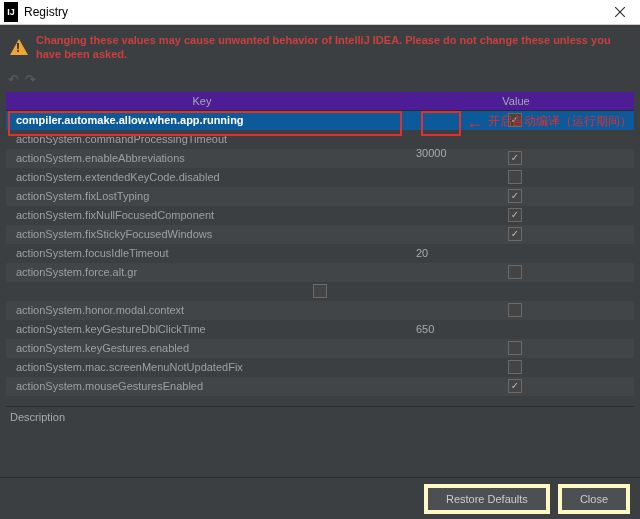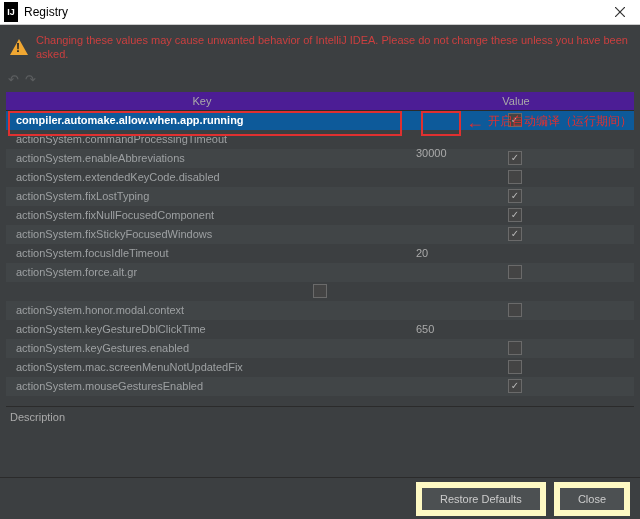--- a/index.html
+++ b/index.html
@@ -5,21 +5,21 @@
 html,body{margin:0;padding:0;width:640px;height:519px;font-family:"Segoe UI",Arial,sans-serif;font-size:11px;background:#3c3f41;color:#bbb;overflow:hidden}
 .titlebar{height:24px;background:#fff;color:#000;display:flex;align-items:center;padding:0 4px;border-bottom:1px solid #ccc}
 .titlebar .icon{width:14px;height:20px;background:#000;color:#fff;display:flex;align-items:center;justify-content:center;font-size:9px;font-weight:bold;margin-right:6px}
 .titlebar .title{flex:1;font-size:12px}
 .titlebar .close{width:32px;height:22px;display:flex;align-items:center;justify-content:center;cursor:pointer}
 .titlebar .close svg{width:10px;height:10px}
 .body{background:#3c3f41;height:495px;display:flex;flex-direction:column}
 .warn{display:flex;align-items:center;padding:8px 10px;gap:8px}
 .warn .tri{width:0;height:0;border-left:9px solid transparent;border-right:9px solid transparent;border-bottom:16px solid #f0a732;position:relative;flex-shrink:0}
 .warn .tri::after{content:'!';position:absolute;left:-3px;top:2px;font-weight:bold;color:#222;font-size:12px}
-.warn .msg{color:#cc3f3f;font-size:11px;font-weight:normal;line-height:1.3}
+.warn .msg{color:#cc3f3f;font-size:11px;font-weight:bold;line-height:1.3}
 .toolbar{height:20px;padding:0 8px;display:flex;gap:6px;align-items:center}
 .toolbar span{opacity:.25;font-size:13px}
 .main{flex:1;display:flex;flex-direction:column;margin:2px 6px 0 6px;overflow:hidden}
 .thead{display:flex;background:#4c1d95;border-bottom:1px solid #2b2b2b}
 .thead div{padding:3px 6px;color:#aaa;text-align:center}
 .kcol{width:380px}
 .vcol{flex:1}
 .rows{flex:1;overflow:hidden;position:relative}
 .row{display:flex;height:19px;align-items:center}
 .row.z{background:#3c3f41}
@@ -31,21 +31,21 @@
 .chk{width:12px;height:12px;border:1px solid #6a6a6a;background:#444;display:flex;align-items:center;justify-content:center}
 .chk.on::after{content:'✓';color:#b8b8b8;font-size:10px;line-height:1}
 .hl{position:absolute;border:2px solid #e03030;pointer-events:none}
 .hl.key{left:2px;top:0px;width:390px;height:21px}
 .hl.val{left:415px;top:0px;width:36px;height:21px}
 .annot{position:absolute;left:460px;top:2px;color:#e03030;font-size:12px;display:flex;align-items:center;gap:4px;pointer-events:none}
 .annot .arr{font-size:18px;line-height:1}
 .desc{margin:4px 6px 0 6px;height:66px;background:#3c3f41;border-top:1px solid #2b2b2b}
 .desc .lbl{padding:4px 4px;color:#aaa}
 .btns{height:42px;display:flex;justify-content:flex-end;align-items:center;gap:8px;padding:0 10px;border-top:1px solid #2b2b2b;margin-top:4px}
-.btn{background:#4c5052;border:6px solid #fef9c3;color:#ccc;padding:5px 18px;font-size:11px;cursor:pointer}
+.btn{background:#4c5052;border:4px solid #fef9c3;color:#ccc;padding:5px 18px;font-size:11px;cursor:pointer}
 </style>
 </head>
 <body>
 
 <div class="titlebar">
   <div class="icon">IJ</div>
   <div class="title">Registry</div>
   <div class="close">
     <svg viewBox="0 0 10 10">
         <line x1="0" y1="0" x2="10" y2="10" stroke="#333" stroke-width="1.2"></line>

